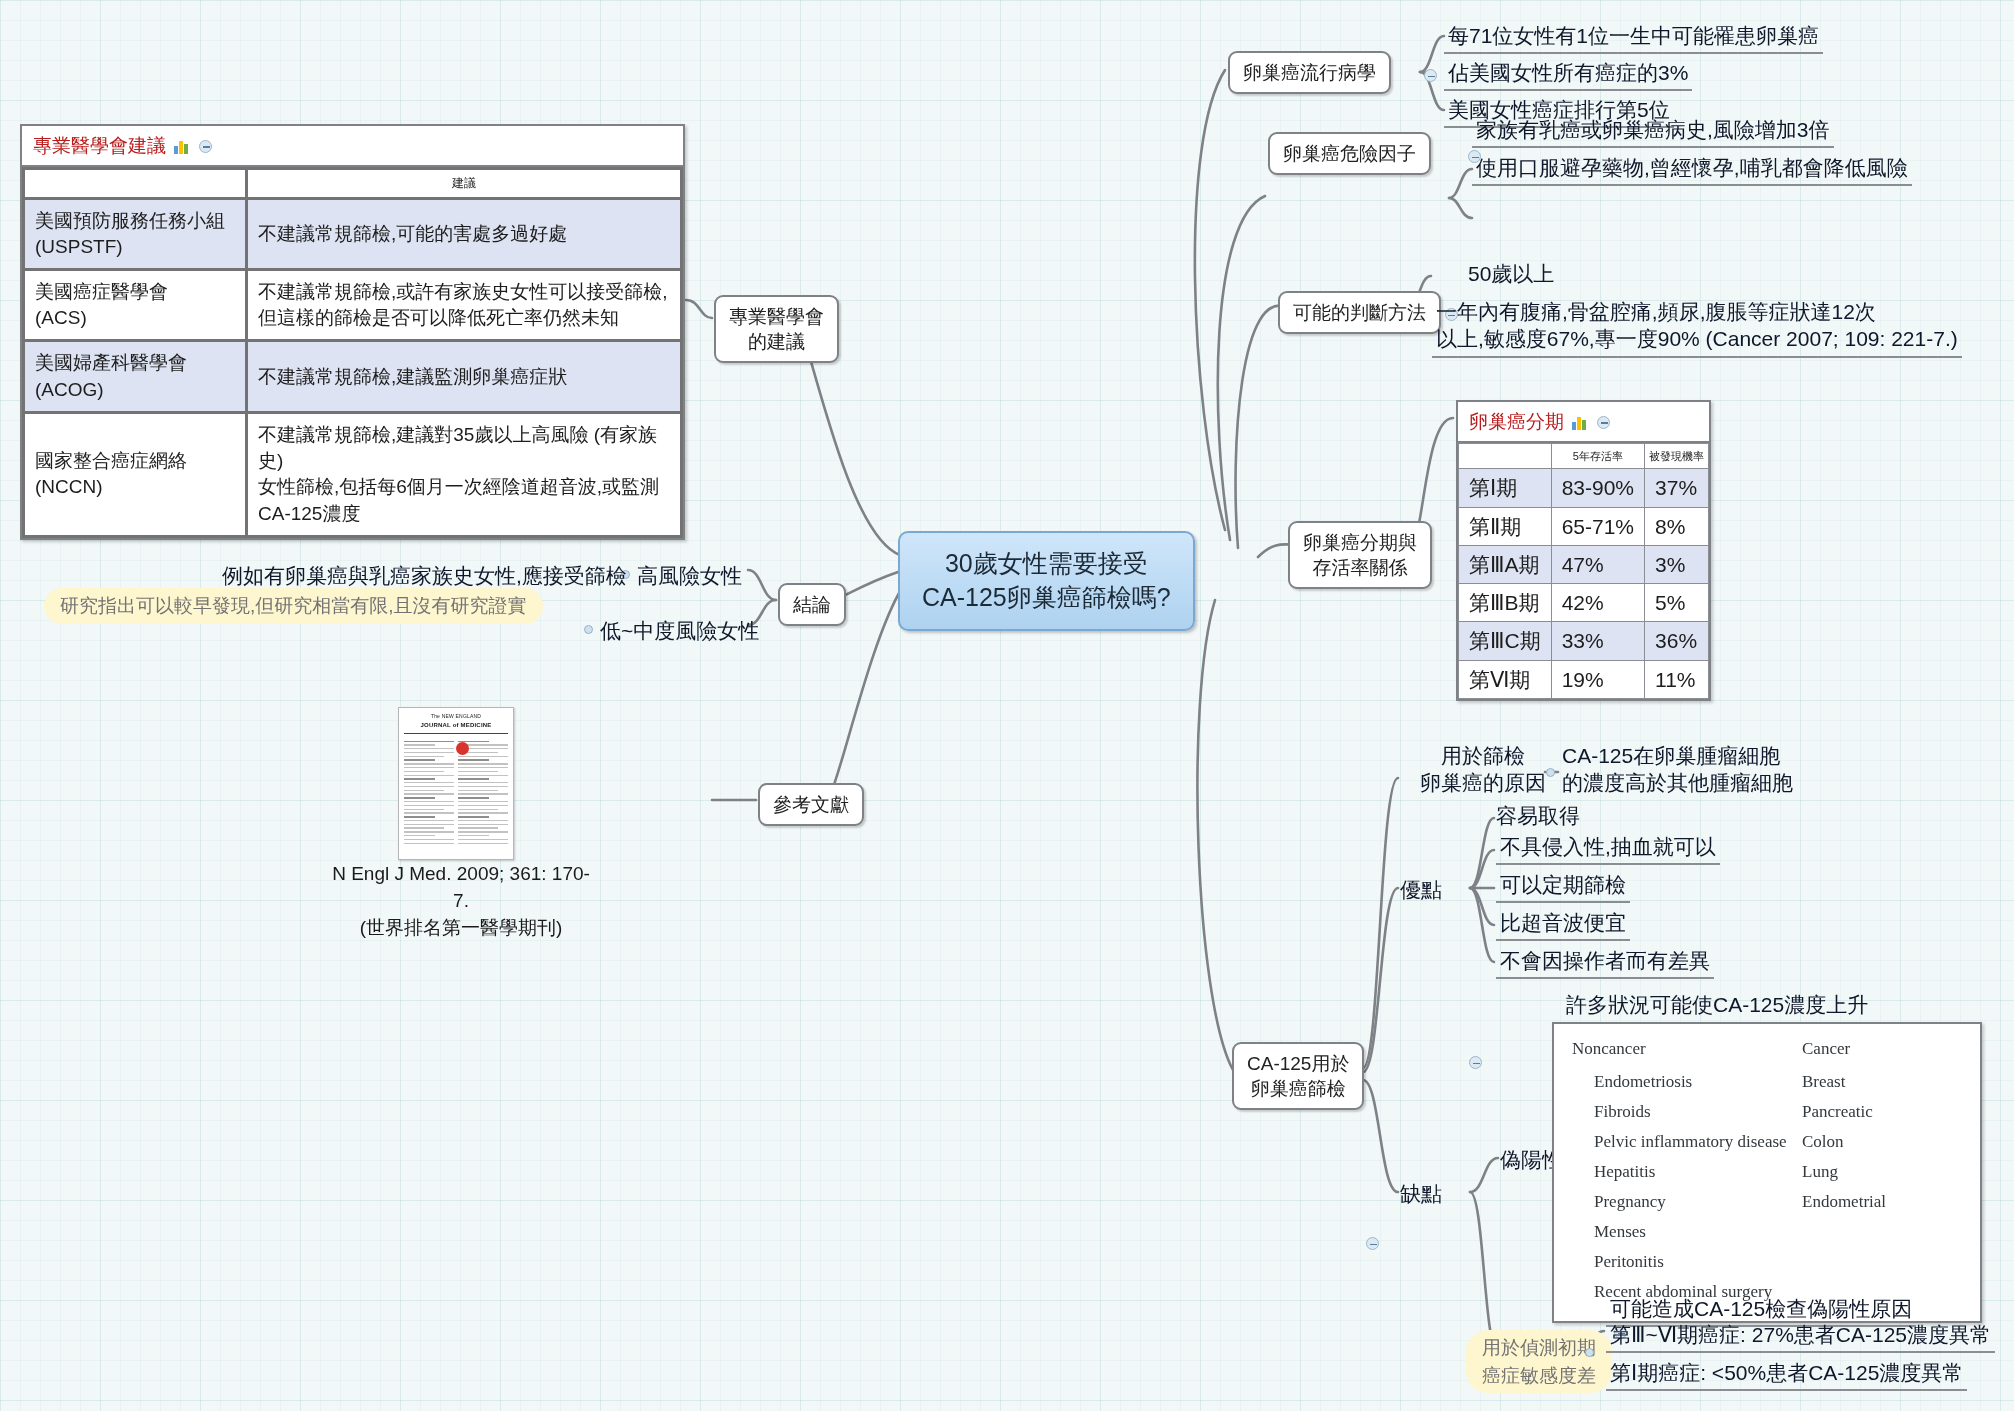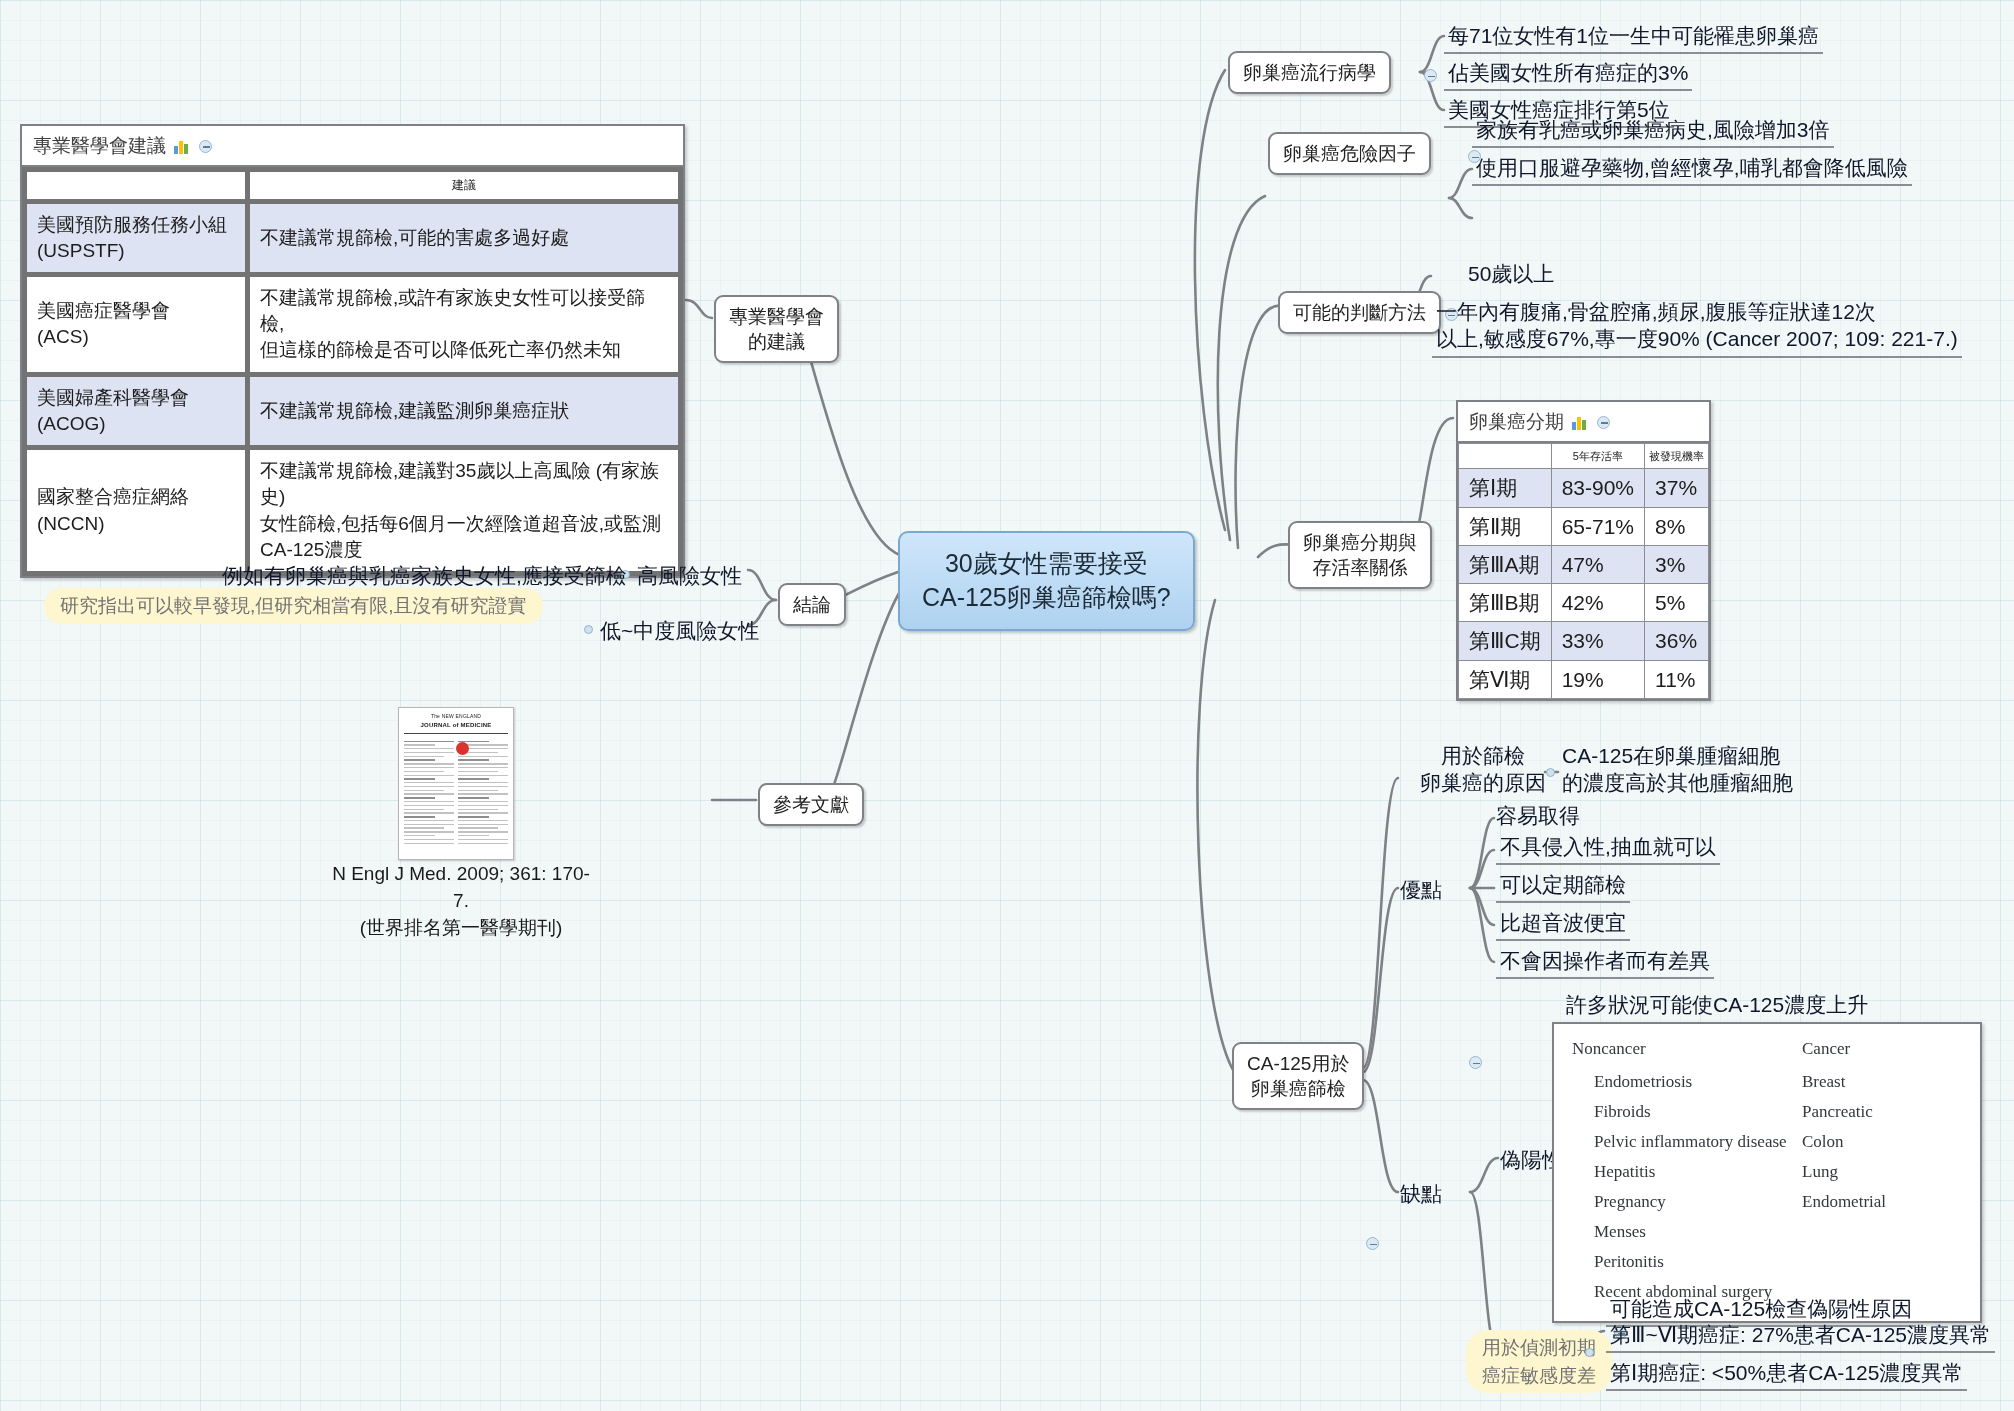--- a/index.html
+++ b/index.html
@@ -80,33 +80,33 @@
     display:inline-block;
   }
 
   
   .tblwrap {
     border:2.5px solid #7e8186;
     background:#fff;
     box-shadow:2px 2px 3px rgba(0,0,0,.2);
   }
   .tbl-title {
-    font-size:19px; padding:7px 11px 6px 11px; color:#404040;
+    font-size:19px; padding:7px 11px 6px 11px; color:#b91c1c;
     border-bottom:2.5px solid #7e8186;
     display:flex; align-items:center; gap:8px;
     background:#fff;
   }
   .barico { display:inline-block; width:17px; height:15px; position:relative; }
   .barico i { position:absolute; bottom:0; width:4px; display:block; }
   .barico i:nth-child(1){ left:0; height:8px;  background:#5b9bd5; }
   .barico i:nth-child(2){ left:5px; height:13px; background:#ffc000; }
   .barico i:nth-child(3){ left:10px;height:10px; background:#70ad47; }
 
   table { border-collapse:collapse; }
-  .t-assoc td { border:5px solid #737373; font-size:19px; padding:8px 10px;
+  .t-assoc td { border:3px solid #737373; font-size:19px; padding:8px 10px;
                 color:#1d1d1d; vertical-align:middle; line-height:1.38; }
   .t-assoc tr.alt td { background:#dde3f2; }
   .t-assoc tr.hdr td { background:#fff; font-size:12px; text-align:center;
                        padding:5px 6px; color:#222; }
 
   .t-stage td { border:1.6px solid #8a8d91; font-size:21px; padding:5px 10px;
                 color:#1d1d1d; line-height:1.3; }
   .t-stage tr.alt td { background:#dde3f2; }
   .t-stage tr.hdr td { font-size:11px; text-align:center; padding:5px 4px;
                        background:#fff; white-space:nowrap; }

